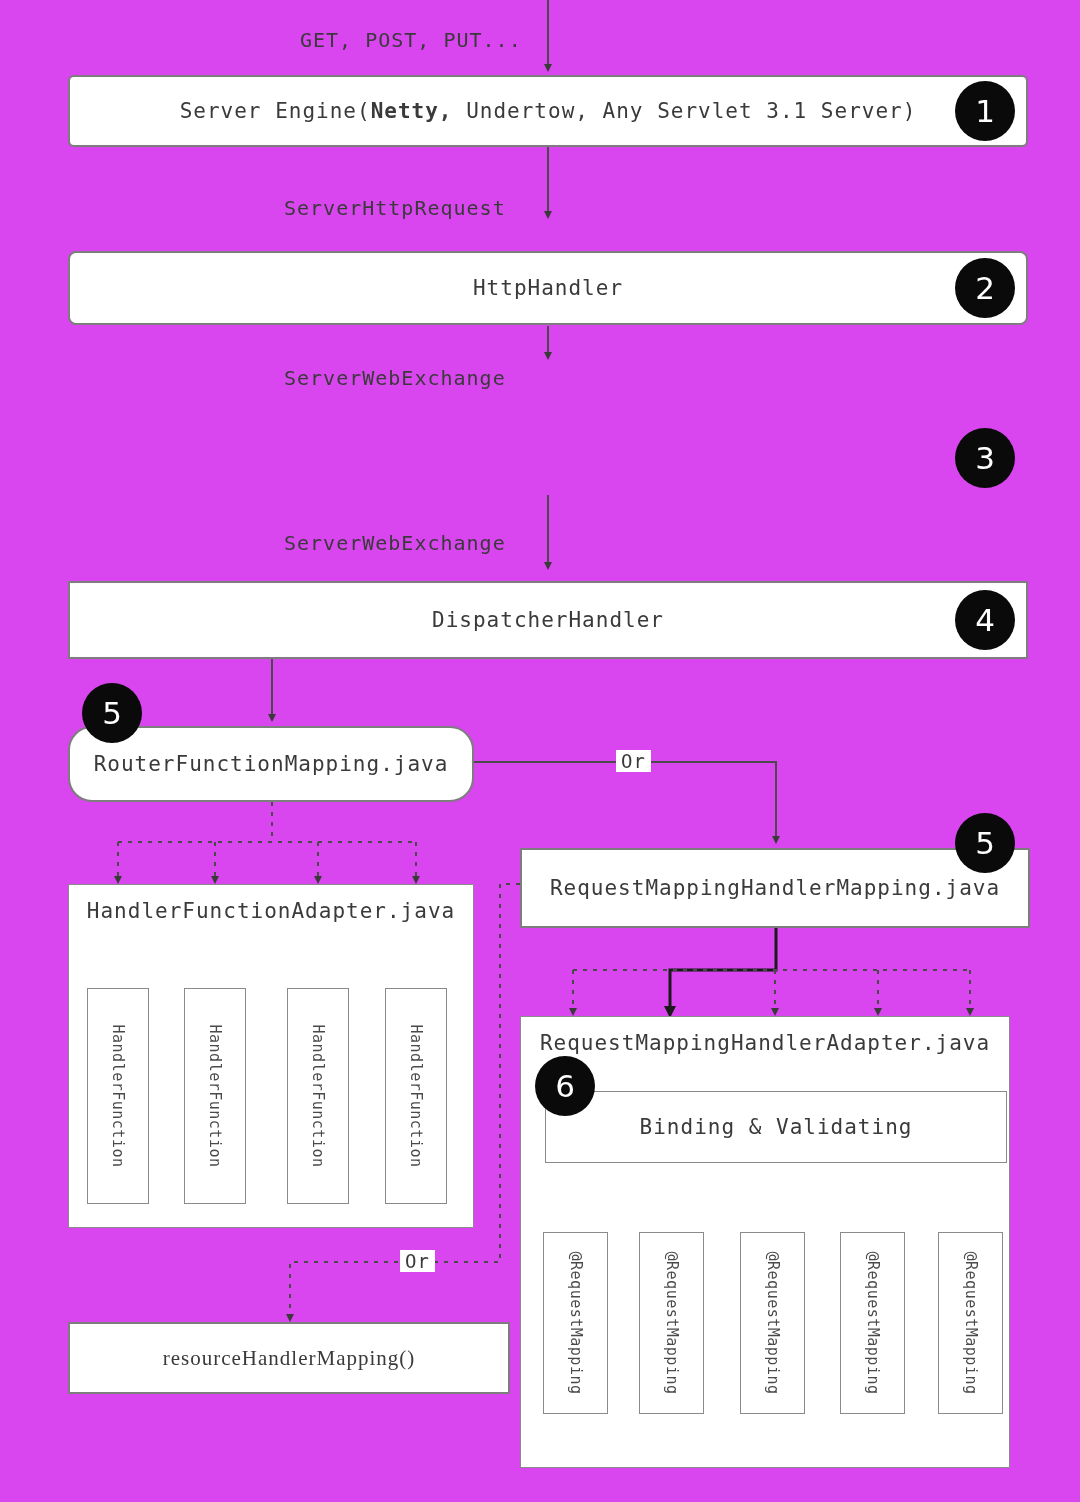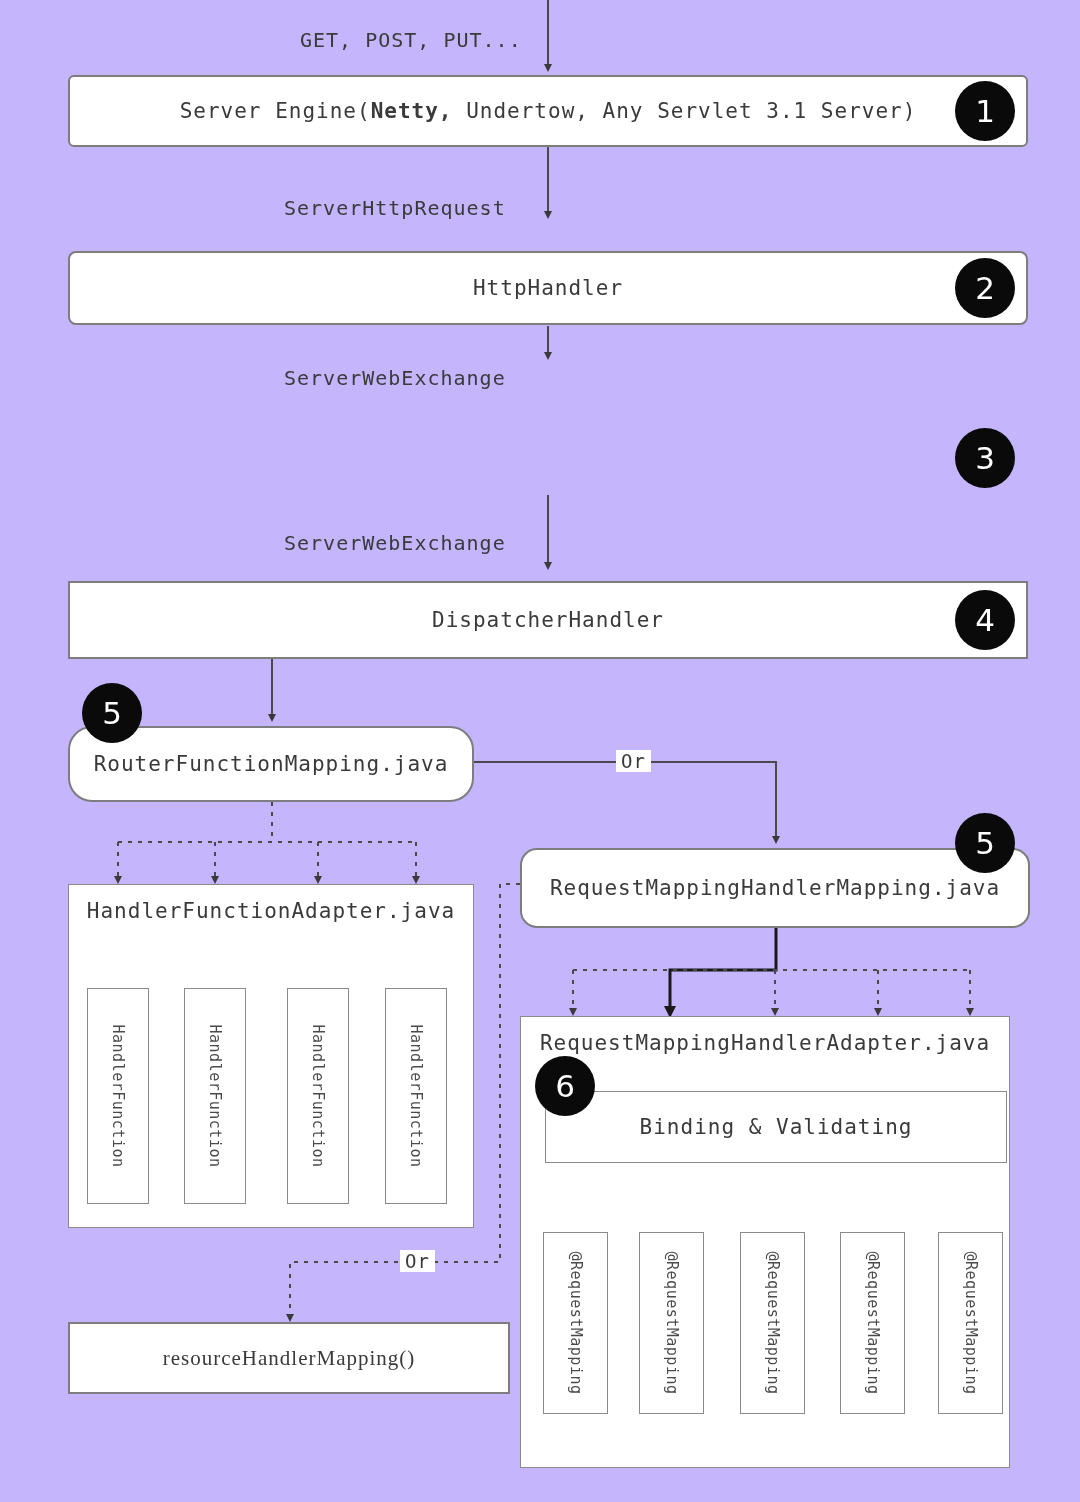--- a/index.html
+++ b/index.html
@@ -5,21 +5,21 @@
   html,body{margin:0;padding:0;background:#ffffff;}
   body{
     font-family:"DejaVu Sans Mono","Liberation Mono",monospace;
     color:#2b2b2b;
   }
   #stage{
     position:relative;
     width:1080px;
     height:1502px;
     overflow:hidden;
-    background:#c4b5fd;
+    background:#d946ef;
   }
   svg#wires{
     position:absolute;
     left:0;top:0;
     width:1080px;height:1502px;
     pointer-events:none;
   }
   .box{
     position:absolute;
     box-sizing:border-box;
@@ -212,21 +212,21 @@
   <div class="vbox" style="left:385px;top:988px;width:62px;height:216px;">
     <span class="vtext">HandlerFunction</span>
   </div>
 
   <div class="or-text" style="left:400px;top:1250px;">Or</div>
 
   <div class="box" style="left:68px;top:1322px;width:442px;height:72px;font-family:Liberation Serif, serif;">
     <span class="stage-text">resourceHandlerMapping()</span>
   </div>
 
-  <div class="box" style="left:520px;top:848px;width:510px;height:80px;border-radius:17px;">
+  <div class="box" style="left:520px;top:848px;width:510px;height:80px;">
     <span class="stage-text">RequestMappingHandlerMapping.java</span>
   </div>
   <div class="badge" style="left:955px;top:813px;">5</div>
 
   <div class="group" style="left:520px;top:1016px;width:490px;height:452px;">
     <div class="grouptitle" style="top:14px;">RequestMappingHandlerAdapter.java</div>
   </div>
 
   <div class="box thin" style="left:545px;top:1091px;width:462px;height:72px;">
     <span class="stage-text">Binding &amp; Validating</span>

